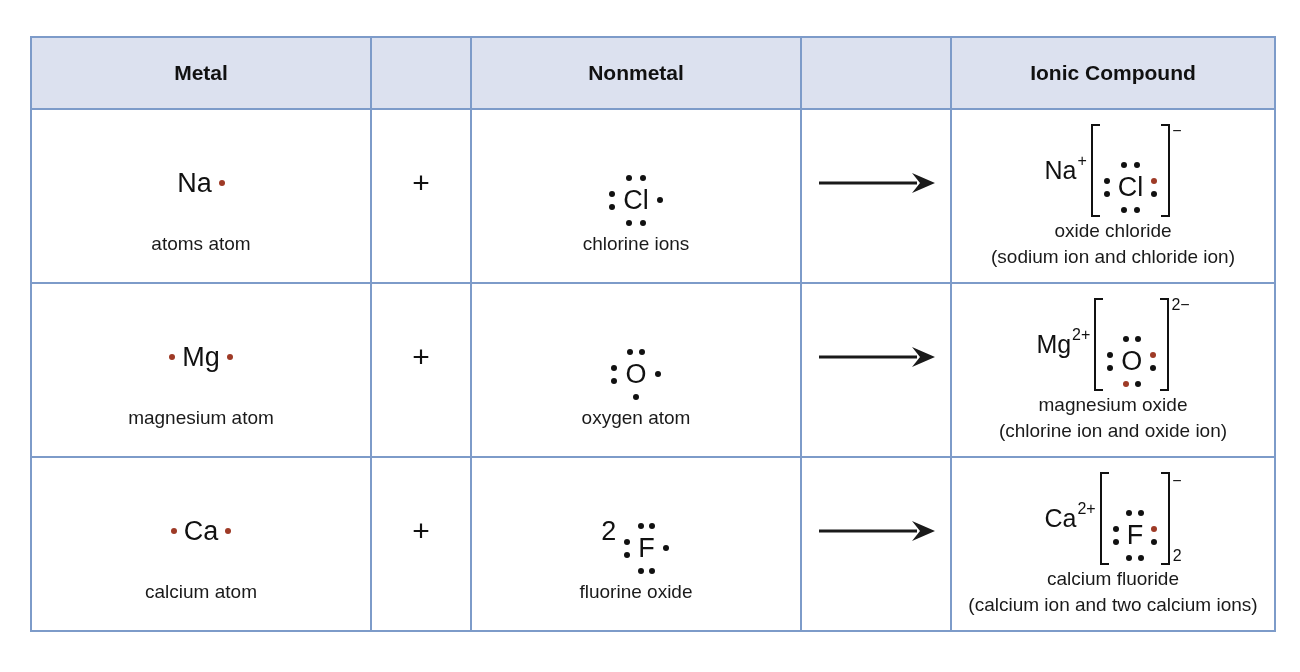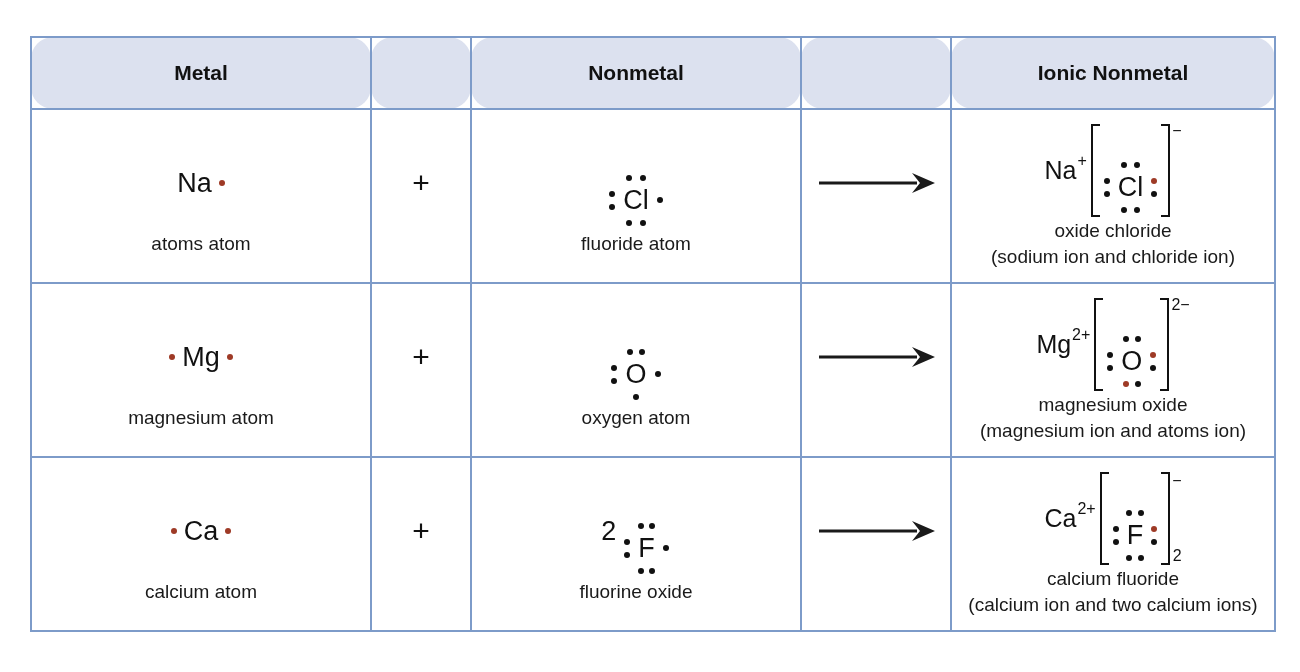--- a/index.html
+++ b/index.html
@@ -27,21 +27,20 @@
     border: 2px solid #7d9bc9;
   }
   thead th {
     background: #dce1ef;
     font-size: 21px;
     font-weight: bold;
     color: #111111;
     height: 72px;
     text-align: center;
     vertical-align: middle;
-    border-radius: 22px;
   }
   tbody td {
     background: #ffffff;
     vertical-align: middle;
     text-align: center;
     padding: 0;
   }
   .col-metal   { width: 340px; }
   .col-plus    { width: 100px; }
   .col-nonmetal{ width: 330px; }
@@ -185,21 +184,21 @@
         <col class="col-nonmetal">
       <col class="col-arrow">
         <col class="col-ionic">
     </colgroup>
     <thead>
       <tr>
         <th>Metal</th>
         <th></th>
         <th>Nonmetal</th>
         <th></th>
-        <th>Ionic Nonmetal</th>
+        <th>Ionic Compound</th>
       </tr>
     </thead>
     <tbody>
 
       <tr>
         <td>
           <div class="cellbox">
             <div class="struct-area">
               <span class="metal-row">
                 <span>Na</span>
@@ -224,21 +223,21 @@
                 <span class="sym">Cl</span>
                 <span class="dot d-top-l"></span>
                 <span class="dot d-top-r"></span>
                 <span class="dot d-bot-l"></span>
                 <span class="dot d-bot-r"></span>
                 <span class="dot d-left-t"></span>
                 <span class="dot d-left-b"></span>
                 <span class="dot d-right-c"></span>
               </span>
             </div>
-            <div class="name-area">fluoride atom</div>
+            <div class="name-area">chlorine ions</div>
           </div>
         </td>
         <td>
           <div class="cellbox">
               <div class="struct-area arrow-wrap">
             <svg width="118" height="26" viewBox="0 0 118 26">
               <line x1="2" y1="13" x2="100" y2="13" stroke="#1a1a1a" stroke-width="3"></line>
               <polygon points="95,3 118,13 95,23 103,13" fill="#1a1a1a"></polygon>
             </svg>
           </div>
@@ -352,21 +351,21 @@
                       <span class="dot d-bot-r"></span>
                     </span>
                   </span>
                   <span class="brk right"></span>
                   <span class="charge-sup">2−</span>
                 </span>
               </span>
             </div>
             <div class="name-area">
               <div>magnesium oxide</div>
-              <div>(magnesium ion and atoms ion)</div>
+              <div>(chlorine ion and oxide ion)</div>
             </div>
           </div>
         </td>
       </tr>
 
       <tr>
         <td>
           <div class="cellbox">
             <div class="struct-area">
               <span class="metal-row">

